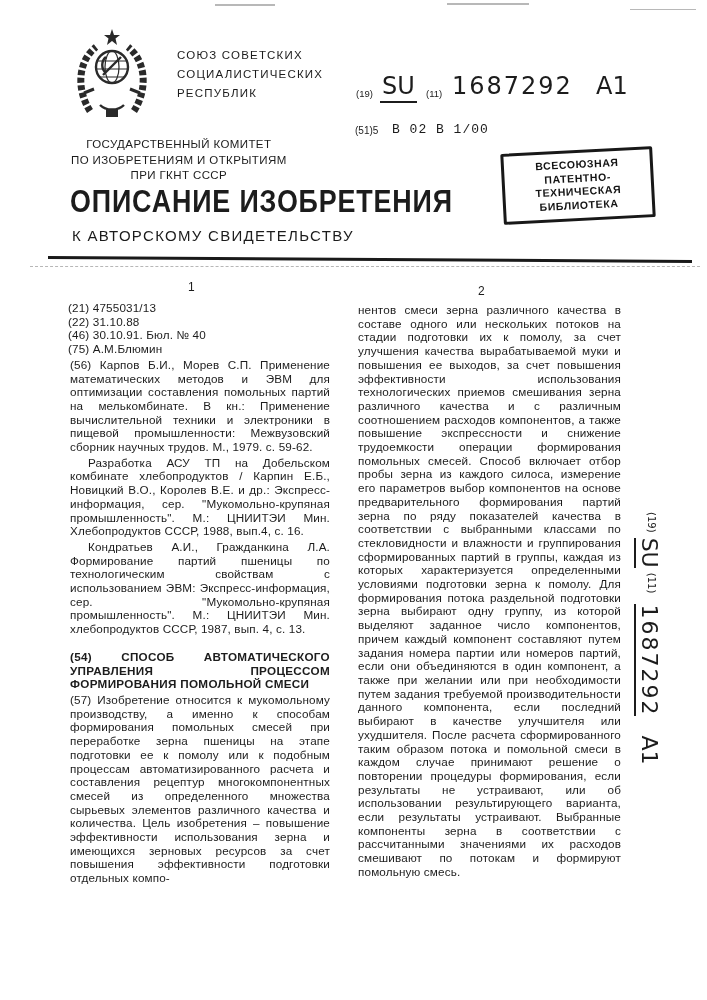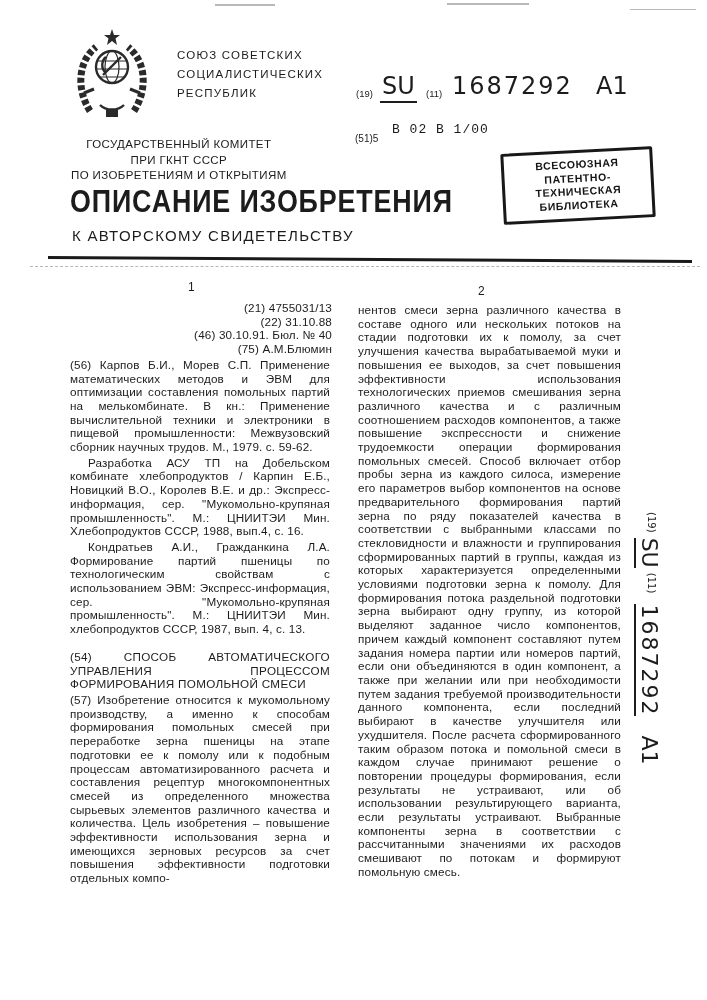--- a/index.html
+++ b/index.html
@@ -11,45 +11,45 @@
   .abs{position:absolute;}
   
   .union-name{left:177px;top:46px;font-size:11.5px;line-height:19px;letter-spacing:1.2px;}
   .committee{left:71px;top:137px;font-size:11.5px;line-height:15.5px;letter-spacing:.4px;text-align:center;}
   .code-small{font-size:9.5px;color:#222;}
   .pub-code19{left:356px;top:88px;}
   .pub-su{left:380px;top:72px;font-family:"DejaVu Sans",sans-serif;font-size:24px;border-bottom:2px solid #1c1c1c;padding:0 2px 1px 2px;}
   .pub-code11{left:426px;top:88px;}
   .pub-number{left:452px;top:72px;font-family:"DejaVu Sans",sans-serif;font-size:24px;letter-spacing:2px;}
   .pub-kind{left:596px;top:72px;font-family:"DejaVu Sans",sans-serif;font-size:24px;}
-  .ipc-label{left:355px;top:125px;font-size:10px;margin-top:8px;}
+  .ipc-label{left:355px;top:125px;font-size:10px;}
   .ipc-class{left:392px;top:122px;font-size:13px;letter-spacing:1px;font-family:Liberation Mono, monospace;}
   .stamp{
     left:502px;top:150px;width:138px;padding:5px 4px 6px 4px;border:3px solid #181818;
     transform:rotate(-3deg);text-align:center;font-weight:700;font-size:10.5px;
     line-height:13.5px;letter-spacing:.6px;color:#141414;border-radius:2px;
   }
   .doc-title{
     left:70px;top:183px;font-size:32px;font-weight:700;letter-spacing:1px;
     transform:scaleX(.84);transform-origin:left top;white-space:nowrap;
   }
   .doc-subtitle{left:72px;top:227px;font-size:15px;letter-spacing:1.3px;}
   .rule{left:48px;top:258px;width:644px;height:3px;background:#1a1a1a;transform:rotate(.35deg);}
   .rule-dashed{left:30px;top:266px;width:670px;border-top:1px dashed #9a9a9a;opacity:.7;}
   .colnum{font-size:12px;}
   .col1num{left:188px;top:280px;}
   .col2num{left:478px;top:284px;}
   
   .bodycol{font-size:11.7px;line-height:13.7px;letter-spacing:.15px;text-align:justify;}
   .leftcol{left:68px;top:301px;width:264px;}
   .rightcol{left:356px;top:301px;width:267px;}
-  .biblio-line{white-space:nowrap;text-align:right;}
+  .biblio-line{white-space:nowrap;text-align:left;}
   .para{margin:2px;}
   .indent{text-indent:18px;}
-  .title54{margin-top:14px;letter-spacing:.3px;}
+  .title54{margin-top:14px;letter-spacing:.3px;font-weight:bold;}
   
   .side-label{
     left:662px;top:512px;width:300px;height:30px;
     transform:rotate(90deg);transform-origin:0 0;
     font-family:"DejaVu Sans",sans-serif;white-space:nowrap;
   }
   .side-small{font-size:10px;vertical-align:6px;}
   .side-big{font-size:22px;}
   .side-underline{border-bottom:2px solid #1c1c1c;padding-bottom:1px;}
   .side-number{letter-spacing:2px;margin-left:6px;}
@@ -91,22 +91,22 @@
   <span class="abs pub-su">SU</span>
   <span class="abs code-small pub-code11">(11)</span>
   <span class="abs pub-number">1687292</span>
   <span class="abs pub-kind">А1</span>
 
   <span class="abs ipc-label">(51)5</span>
   <span class="abs ipc-class">В 02 В 1/00</span>
 
   <div class="abs committee">
     <div>ГОСУДАРСТВЕННЫЙ КОМИТЕТ</div>
+    <div>ПО ИЗОБРЕТЕНИЯМ И ОТКРЫТИЯМ</div>
     <div>ПРИ ГКНТ СССР</div>
-    <div>ПО ИЗОБРЕТЕНИЯМ И ОТКРЫТИЯМ</div>
   </div>
 
   <div class="abs stamp">
     <div>ВСЕСОЮЗНАЯ</div>
     <div>ПАТЕНТНО-ТЕХНИЧЕСКАЯ</div>
     <div>БИБЛИОТЕКА</div>
   </div>
 
   <div class="abs doc-title">ОПИСАНИЕ ИЗОБРЕТЕНИЯ</div>
   <div class="abs doc-subtitle">К АВТОРСКОМУ СВИДЕТЕЛЬСТВУ</div>

